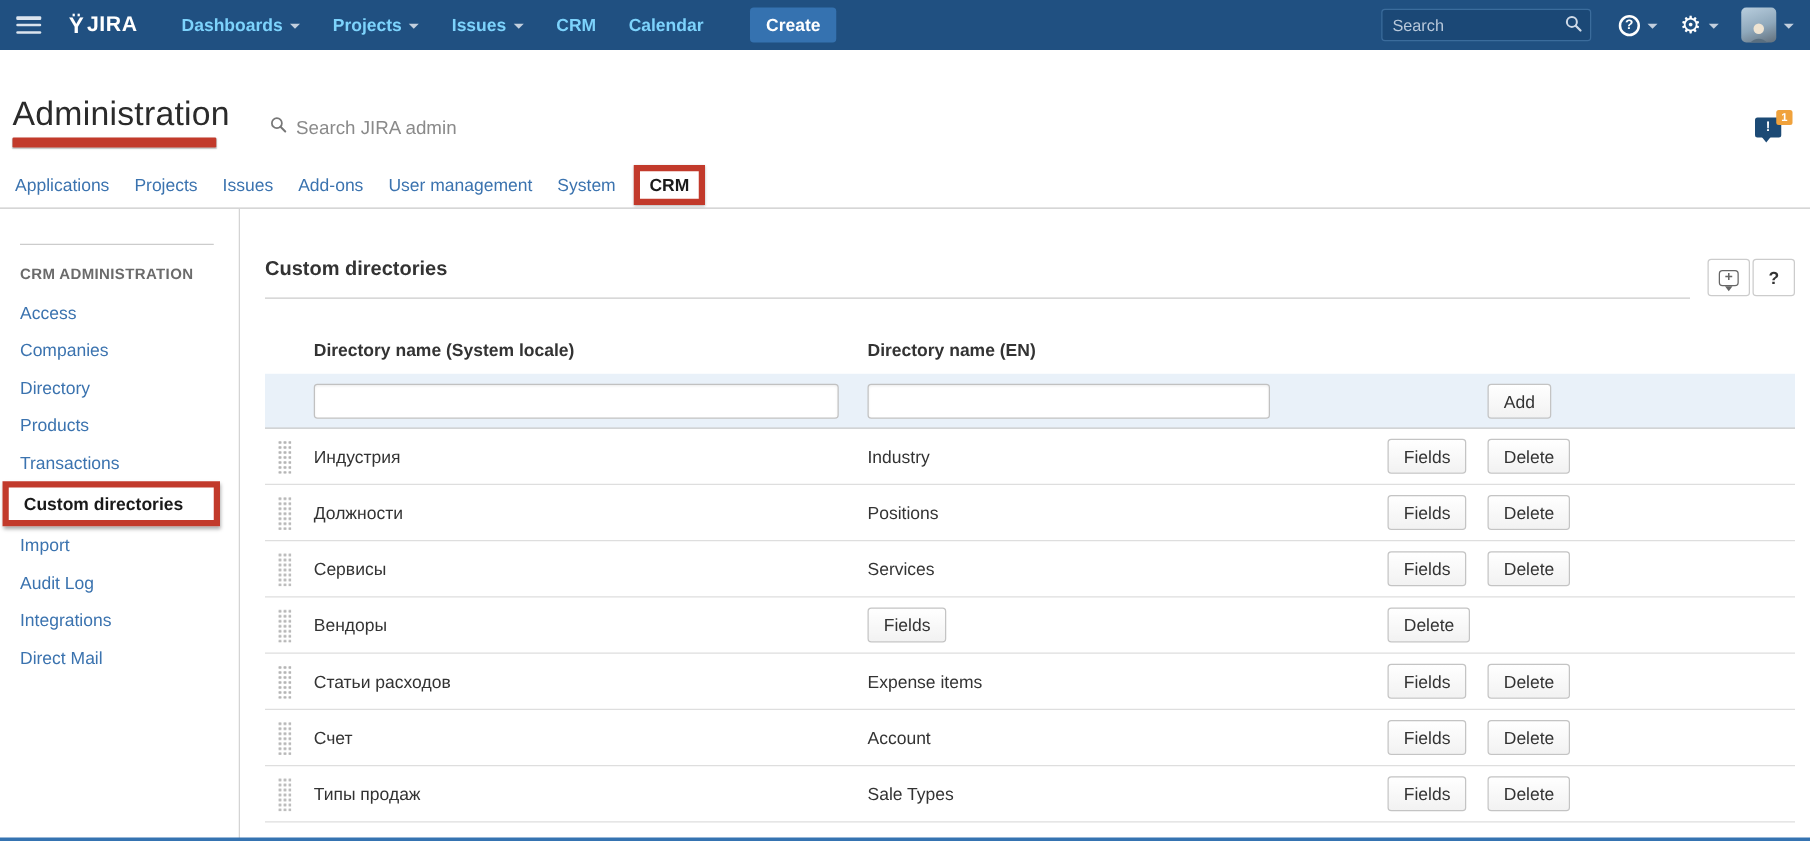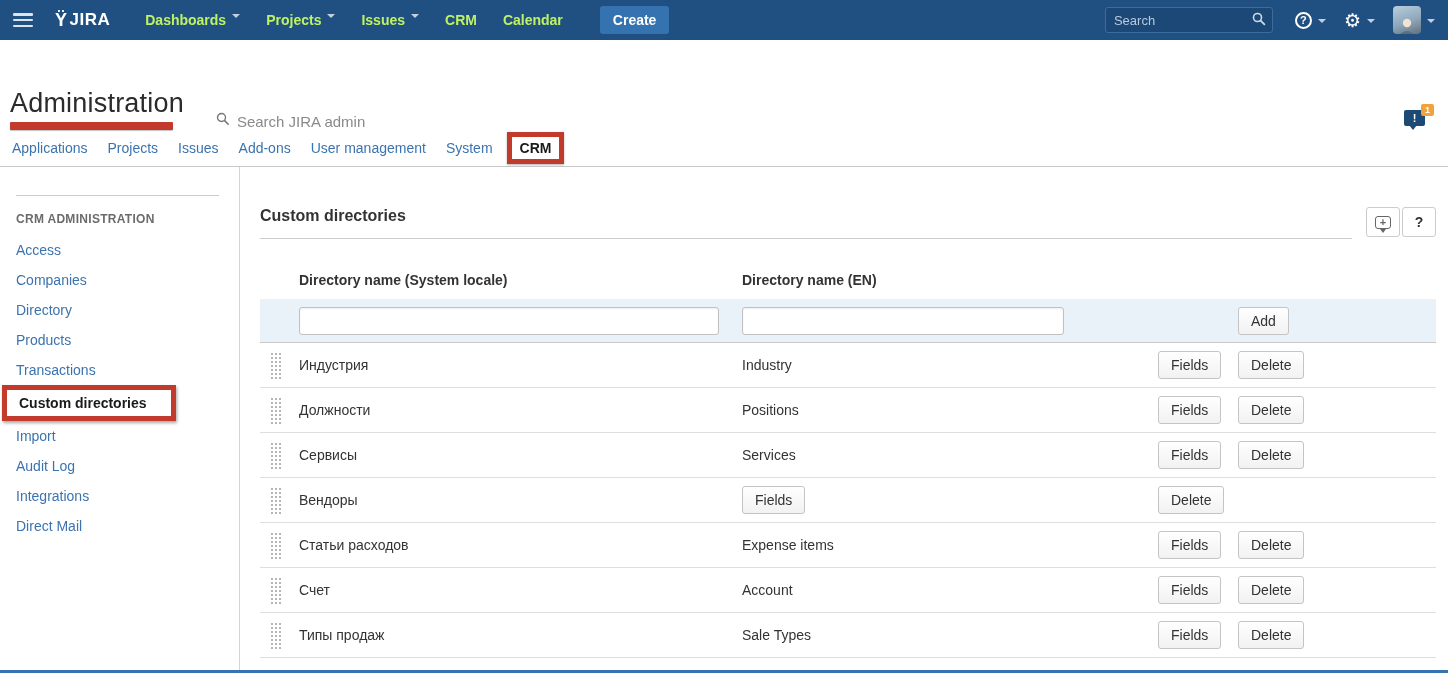--- a/index.html
+++ b/index.html
@@ -5,55 +5,55 @@
   * { margin:0; padding:0; box-sizing:border-box; }
   html,body { width:1448px; height:673px; background:#fff; font-family:"Liberation Sans", sans-serif; color:#333; overflow:hidden; }
 
   
   .navbar { height:40px; background:#205081; display:flex; align-items:center; padding:0 13px; }
   .hamburger { width:20px; height:14px; display:flex; flex-direction:column; justify-content:space-between; cursor:pointer; margin-right:22px; }
   .hamburger span { display:block; height:2.5px; background:#dbe4ee; border-radius:1px; }
   .brand { color:#fff; font-size:17px; font-weight:bold; letter-spacing:.5px; margin-right:22px; display:flex; align-items:center; cursor:pointer; }
   .brand .mark { margin-right:2px; font-size:18px; }
   .nav-links { display:flex; align-items:center; }
-  .nav-item { color:#bef264; font-size:14px; font-weight:bold; padding:0 13px; display:flex; align-items:flex-start; cursor:pointer; white-space:nowrap; }
+  .nav-item { color:#7dd3fc; font-size:14px; font-weight:bold; padding:0 13px; display:flex; align-items:center; cursor:pointer; white-space:nowrap; }
   .caret { width:0; height:0; border-left:4px solid transparent; border-right:4px solid transparent; border-top:4px solid #c2cfde; margin-left:6px; margin-top:2px; }
   .create-btn { background:#3572b0; color:#fff; font-size:14px; font-weight:bold; border:none; border-radius:3px; padding:6px 13px; margin-left:24px; cursor:pointer; }
   .nav-right { margin-left:auto; display:flex; align-items:center; }
   .nav-search { position:relative; margin-right:22px; }
   .nav-search input { width:168px; height:26px; background:#1b4876; border:1px solid #3b6c9c; border-radius:3px; color:#cfdae8; font-size:13px; padding:0 28px 0 8px; font-family:"Liberation Sans",sans-serif; }
   .nav-search input::placeholder { color:#b9c9db; }
   .nav-search .mag { position:absolute; right:7px; top:5px; }
   .icon-group { display:flex; align-items:center; margin-right:18px; cursor:pointer; }
   .help-circle { width:17px; height:17px; border:2px solid #fff; border-radius:50%; color:#fff; font-size:11px; font-weight:bold; display:flex; align-items:center; justify-content:center; }
   .gear { color:#fff; font-size:19px; line-height:1; }
   .avatar { width:28px; height:28px; border-radius:4px; background:linear-gradient(160deg,#b9cede 0%,#8fa8bb 55%,#62707c 100%); position:relative; overflow:hidden; }
   .avatar svg { position:absolute; bottom:-2px; left:3px; }
 
   
-  .admin-header { padding:24px 14px 0 10px; display:flex; align-items:flex-end; height:90px; }
+  .admin-header { padding:24px 14px 0 10px; display:flex; align-items:center; height:90px; }
   .admin-title-wrap { margin-right:32px; }
   .admin-title { font-size:27px; color:#2b2b2b; letter-spacing:.2px; }
   .title-underline { height:8px; background:#c23a2b; width:163px; margin-top:3px; border-radius:1px; box-shadow:0 1px 1px rgba(0,0,0,.25); }
   .admin-search { display:flex; align-items:center; margin-top:10px; }
   .admin-search input { border:none; outline:none; font-size:15px; color:#701a75; width:200px; margin-left:7px; font-family:"Liberation Sans",sans-serif; }
   .admin-search input::placeholder { color:#8a8a8a; }
   .notif { margin-left:auto; position:relative; margin-top:8px; cursor:pointer; width:30px; height:26px; }
   .notif .bubble { width:21px; height:16px; background:#1c4a75; border-radius:2px; color:#fff; font-size:11px; font-weight:bold; text-align:center; line-height:16px; position:absolute; left:0; top:6px; }
   .notif .tail { position:absolute; left:5px; top:21px; width:0; height:0; border-left:4px solid transparent; border-right:4px solid transparent; border-top:5px solid #1c4a75; }
   .notif .badge { position:absolute; right:0; top:0; background:#f0a23c; color:#fff; font-size:9px; font-weight:bold; border-radius:2px; padding:1px 4px; }
 
   
   .tabbar { display:flex; align-items:center; height:37px; border-bottom:1px solid #c9c9c9; padding:0 2px; }
   .tab { color:#3b73af; font-size:14px; padding:0 10px; cursor:pointer; white-space:nowrap; }
   .tab.active { color:#1a1a1a; font-weight:bold; border:5px solid #c23a2b; background:#fff; padding:3px 8px; margin:0 4px; box-shadow:0 1px 2px rgba(0,0,0,.3); }
 
   
   .content { display:flex; height:506px; }
-  .sidebar { width:240px; border-right:1px solid #d4d4d4; padding:28px 16px 0 16px; flex-shrink:0; }
+  .sidebar { width:192px; border-right:1px solid #d4d4d4; padding:28px 16px 0 16px; flex-shrink:0; }
   .side-rule { border:none; border-top:1px solid #ccc; margin:0 4px 0 0; }
   .side-title { font-size:12px; font-weight:bold; color:#6b6b6b; letter-spacing:.3px; margin:16px 0 9px; }
   .side-item { font-size:14px; color:#3b73af; padding:7px 0; cursor:pointer; }
   .side-item.active { color:#1a1a1a; font-weight:bold; border:5px solid #c23a2b; background:#fff; margin-left:-14px; padding:5px 10px 5px 12px; width:174px; box-shadow:1px 2px 3px rgba(0,0,0,.35); }
 
   .main { flex:1; padding:40px 12px 0 20px; }
   .main-head { display:flex; align-items:flex-start; }
   .main-title-wrap { flex:1; border-bottom:1px solid #ccc; padding-bottom:13px; margin-right:12px; }
   .main-title { font-size:16px; font-weight:bold; color:#333; }
   .head-btns { display:flex; }

